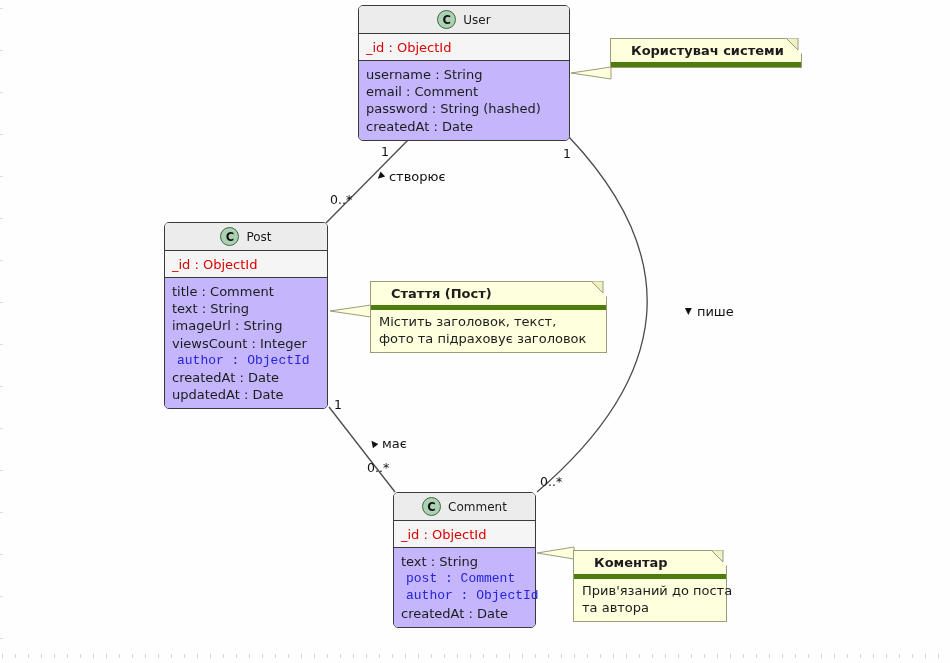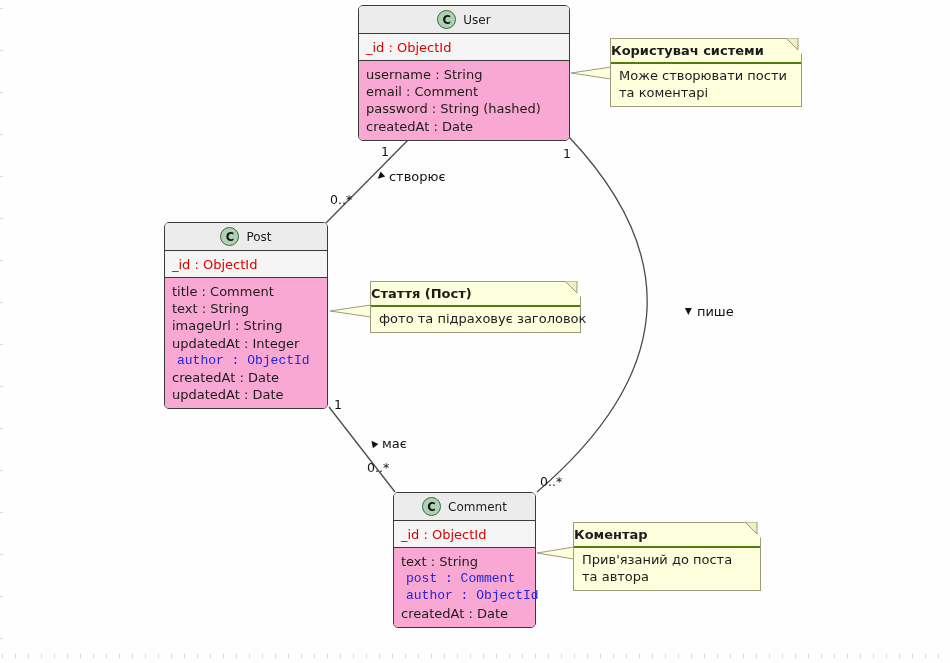--- a/index.html
+++ b/index.html
@@ -27,32 +27,32 @@
   .circ {
     width:17px; height:17px; border-radius:50%;
     background:#add1b2; border:1px solid #38693e;
     display:flex; align-items:center; justify-content:center;
     font-size:11.5px; font-weight:bold; color:#111; flex:0 0 auto;
   }
   .cls-id {
     padding:5px 7px 4px 7px; border-bottom:1px solid #3a3a3a;
     background:#f5f5f5; color:#dd0000; font-weight:normal; line-height:17px;
   }
-  .cls-attrs { padding:5px 7px; background:#f9a8d4; border-radius:0 0 4px 4px; }
+  .cls-attrs { padding:5px 7px; background:#c4b5fd; border-radius:0 0 4px 4px; }
   .attr { line-height:17.2px; white-space:nowrap; }
   .attr.ref { color:#2424d8; padding-left:5px;font-family:Liberation Mono, monospace; }
 
   
   .note {
     position:absolute; z-index:2; background:#feffdd;
     border:1px solid #9c9c7a; box-sizing:border-box;
   }
   .note-title {
-    font-weight:bold; padding:3px 9px 2px 0; line-height:18px;
-    border-bottom:2px solid #4d7c0f; white-space:nowrap;
+    font-weight:bold; padding:3px 9px 2px 20px; line-height:18px;
+    border-bottom:5px solid #4d7c0f; white-space:nowrap;
   }
   .note-body { padding:3px 9px 5px 8px; }
   .note-line { line-height:17px; white-space:nowrap; }
   .fold { position:absolute; top:-1px; right:-1px; }
 
   
   .mult {
     position:absolute; z-index:3; font-size:12.5px; color:#111;
     line-height:14px; white-space:nowrap;
   }
@@ -109,21 +109,21 @@
   <div class="cls" style="left:164px; top:222px; width:164px;">
     <div class="cls-header">
       <span class="circ">C</span>
       <span class="cls-name">Post</span>
     </div>
     <div class="cls-id">_id : ObjectId</div>
     <div class="cls-attrs">
       <div class="attr">title : Comment</div>
       <div class="attr">text : String</div>
       <div class="attr">imageUrl : String</div>
-      <div class="attr">updatedAt : Integer</div>
+      <div class="attr">viewsCount : Integer</div>
       <div class="attr ref">author : ObjectId</div>
       <div class="attr">createdAt : Date</div>
       <div class="attr">updatedAt : Date</div>
     </div>
   </div>
 
   <div class="cls" style="left:393px; top:492px; width:143px;">
     <div class="cls-header">
       <span class="circ">C</span>
       <span class="cls-name">Comment</span>
@@ -136,38 +136,35 @@
       <div class="attr">createdAt : Date</div>
     </div>
   </div>
 
   <div class="note" style="left:610px; top:38px; width:192px;">
     <svg class="fold" width="16" height="16">
       <polygon points="0,0 16,0 16,16" fill="#ffffff"></polygon>
       <polygon points="0,0 12,0 12,12" fill="#f0f0c2" stroke="#9c9c7a" stroke-width="1"></polygon>
     </svg>
     <div class="note-title">Користувач системи</div>
-    <div class="note-body">
-      <div class="note-line">Може створювати пости</div>
-      <div class="note-line">та коментарі</div>
-    </div>
   </div>
 
-  <div class="note" style="left:370px; top:281px; width:211px;">
+  <div class="note" style="left:370px; top:281px; width:237px;">
     <svg class="fold" width="16" height="16">
       <polygon points="0,0 16,0 16,16" fill="#ffffff"></polygon>
       <polygon points="0,0 12,0 12,12" fill="#f0f0c2" stroke="#9c9c7a" stroke-width="1"></polygon>
     </svg>
     <div class="note-title">Стаття (Пост)</div>
     <div class="note-body">
+      <div class="note-line">Містить заголовок, текст,</div>
       <div class="note-line">фото та підраховує заголовок</div>
     </div>
   </div>
 
-  <div class="note" style="left:573px; top:522px; width:188px;">
+  <div class="note" style="left:573px; top:550px; width:154px;">
     <svg class="fold" width="16" height="16">
       <polygon points="0,0 16,0 16,16" fill="#ffffff"></polygon>
       <polygon points="0,0 12,0 12,12" fill="#f0f0c2" stroke="#9c9c7a" stroke-width="1"></polygon>
     </svg>
     <div class="note-title">Коментар</div>
     <div class="note-body">
       <div class="note-line">Прив'язаний до поста</div>
       <div class="note-line">та автора</div>
     </div>
   </div>

